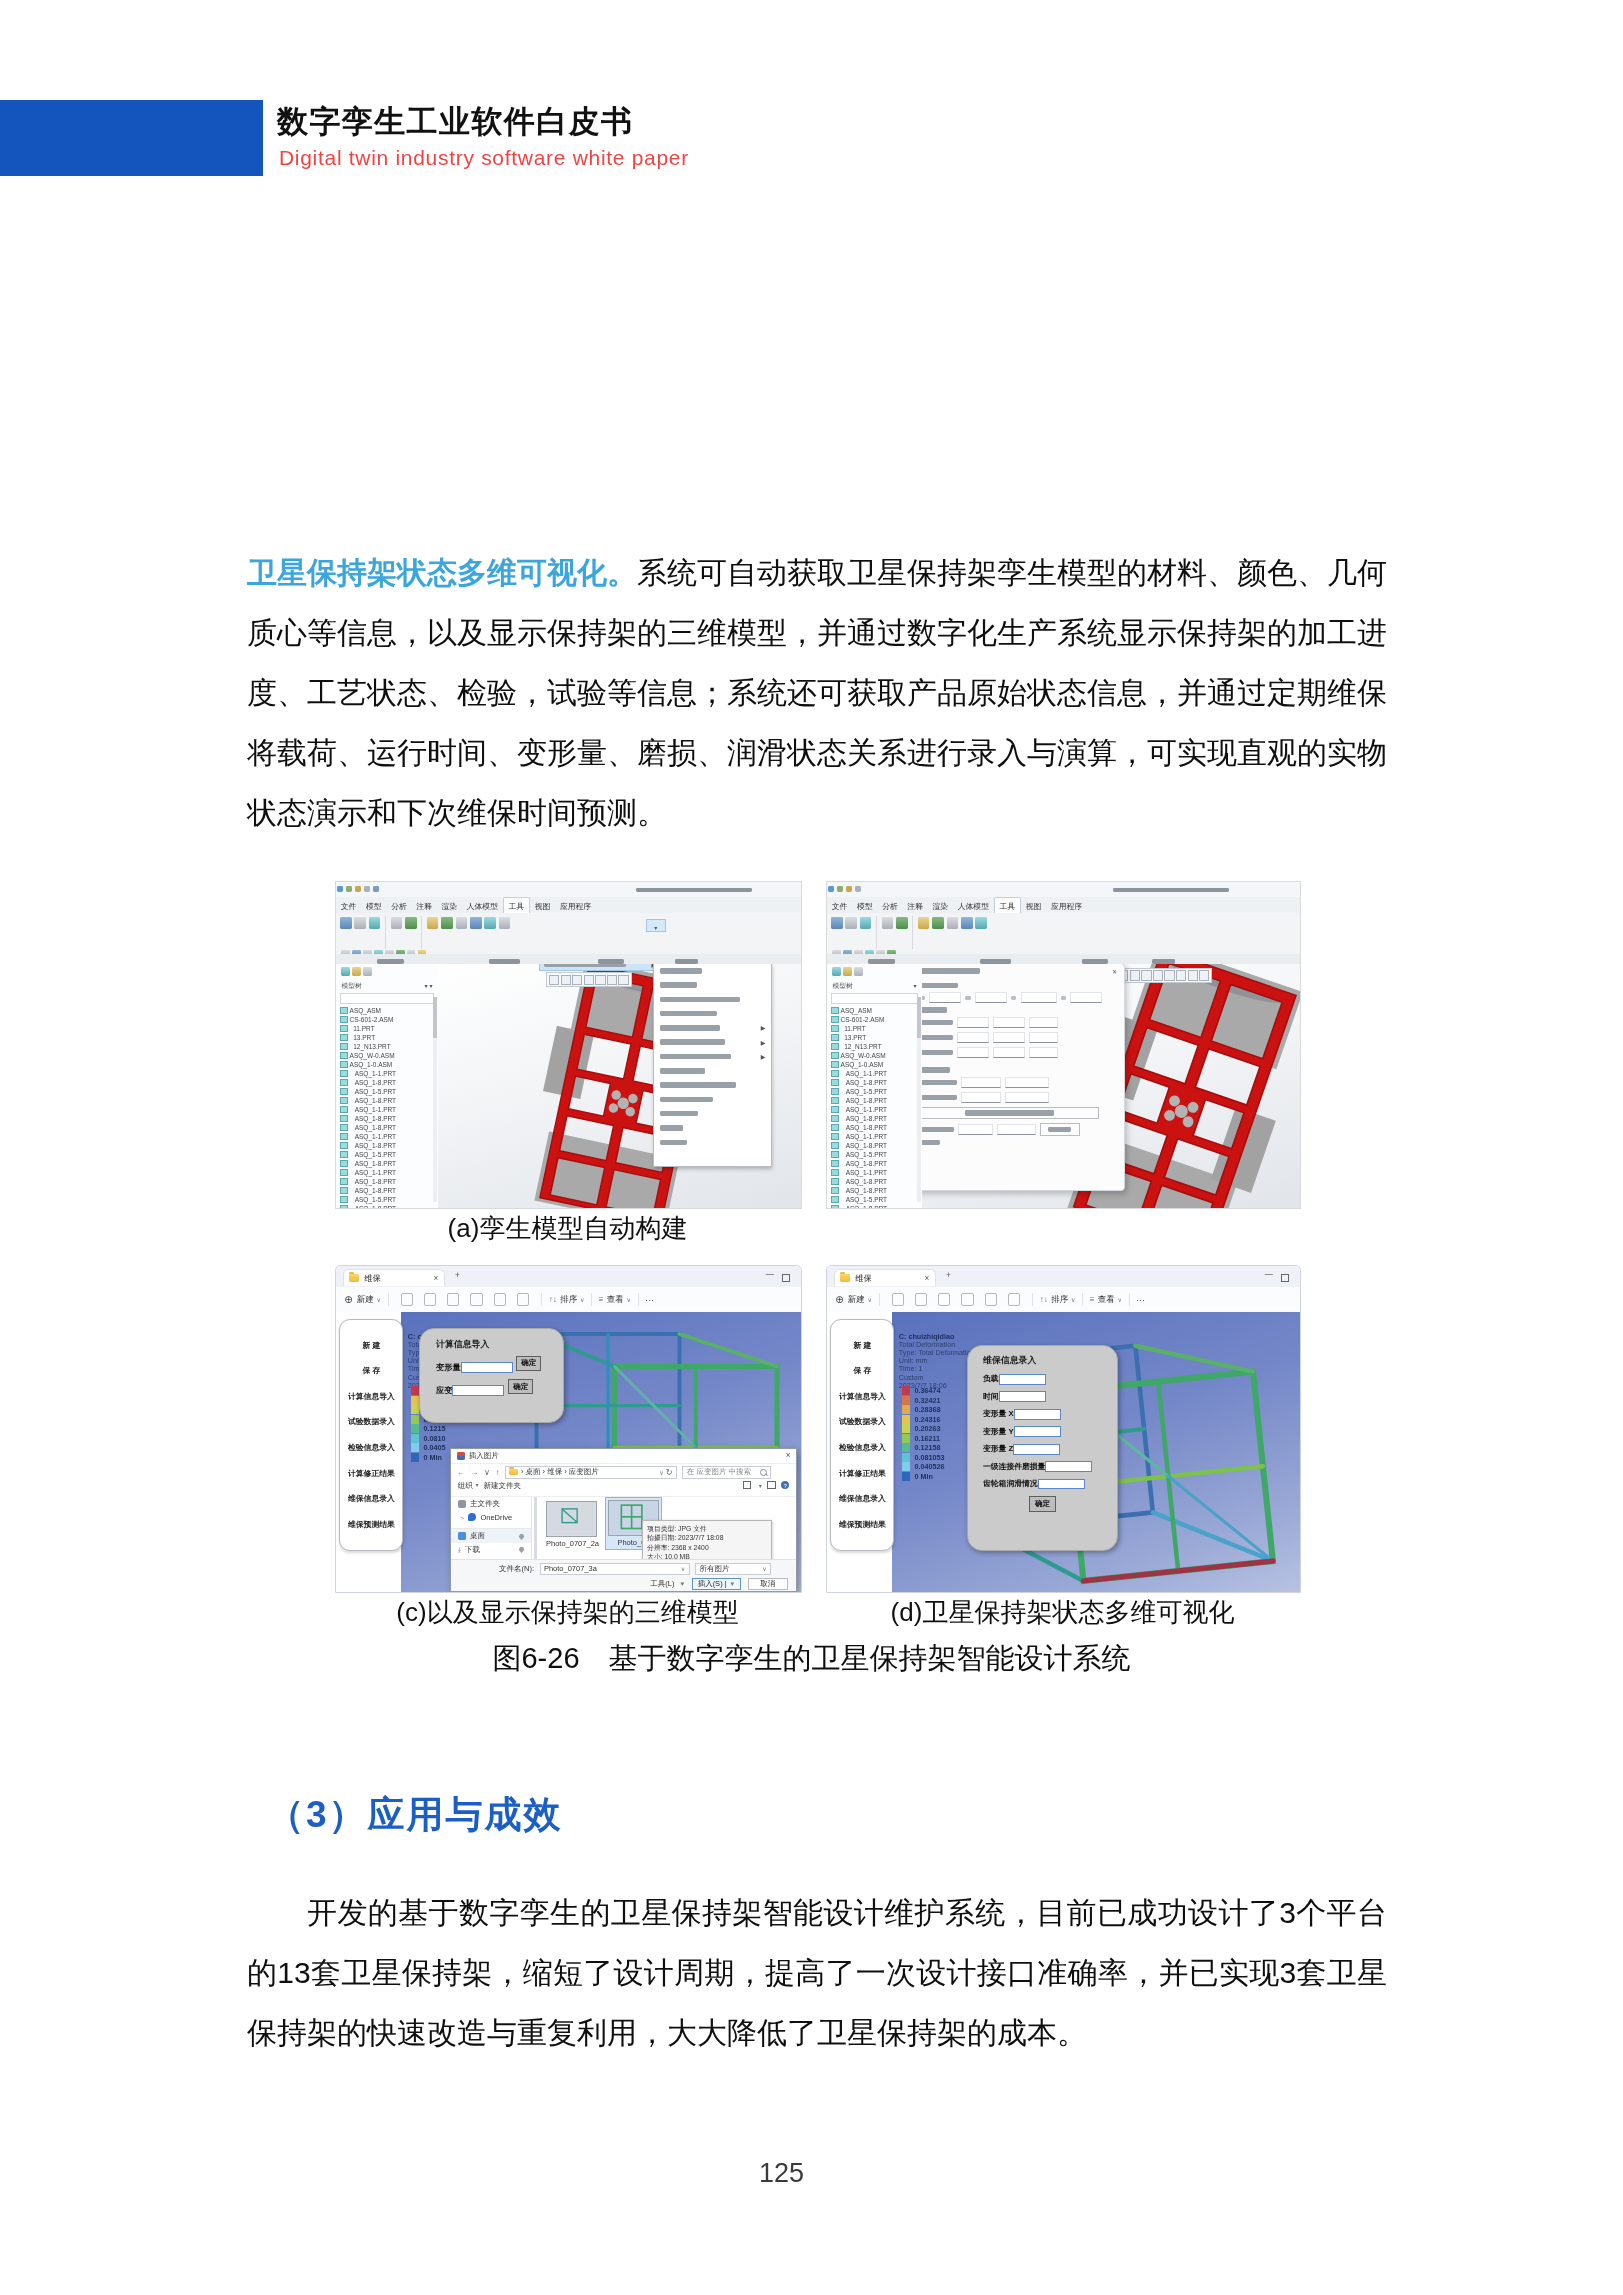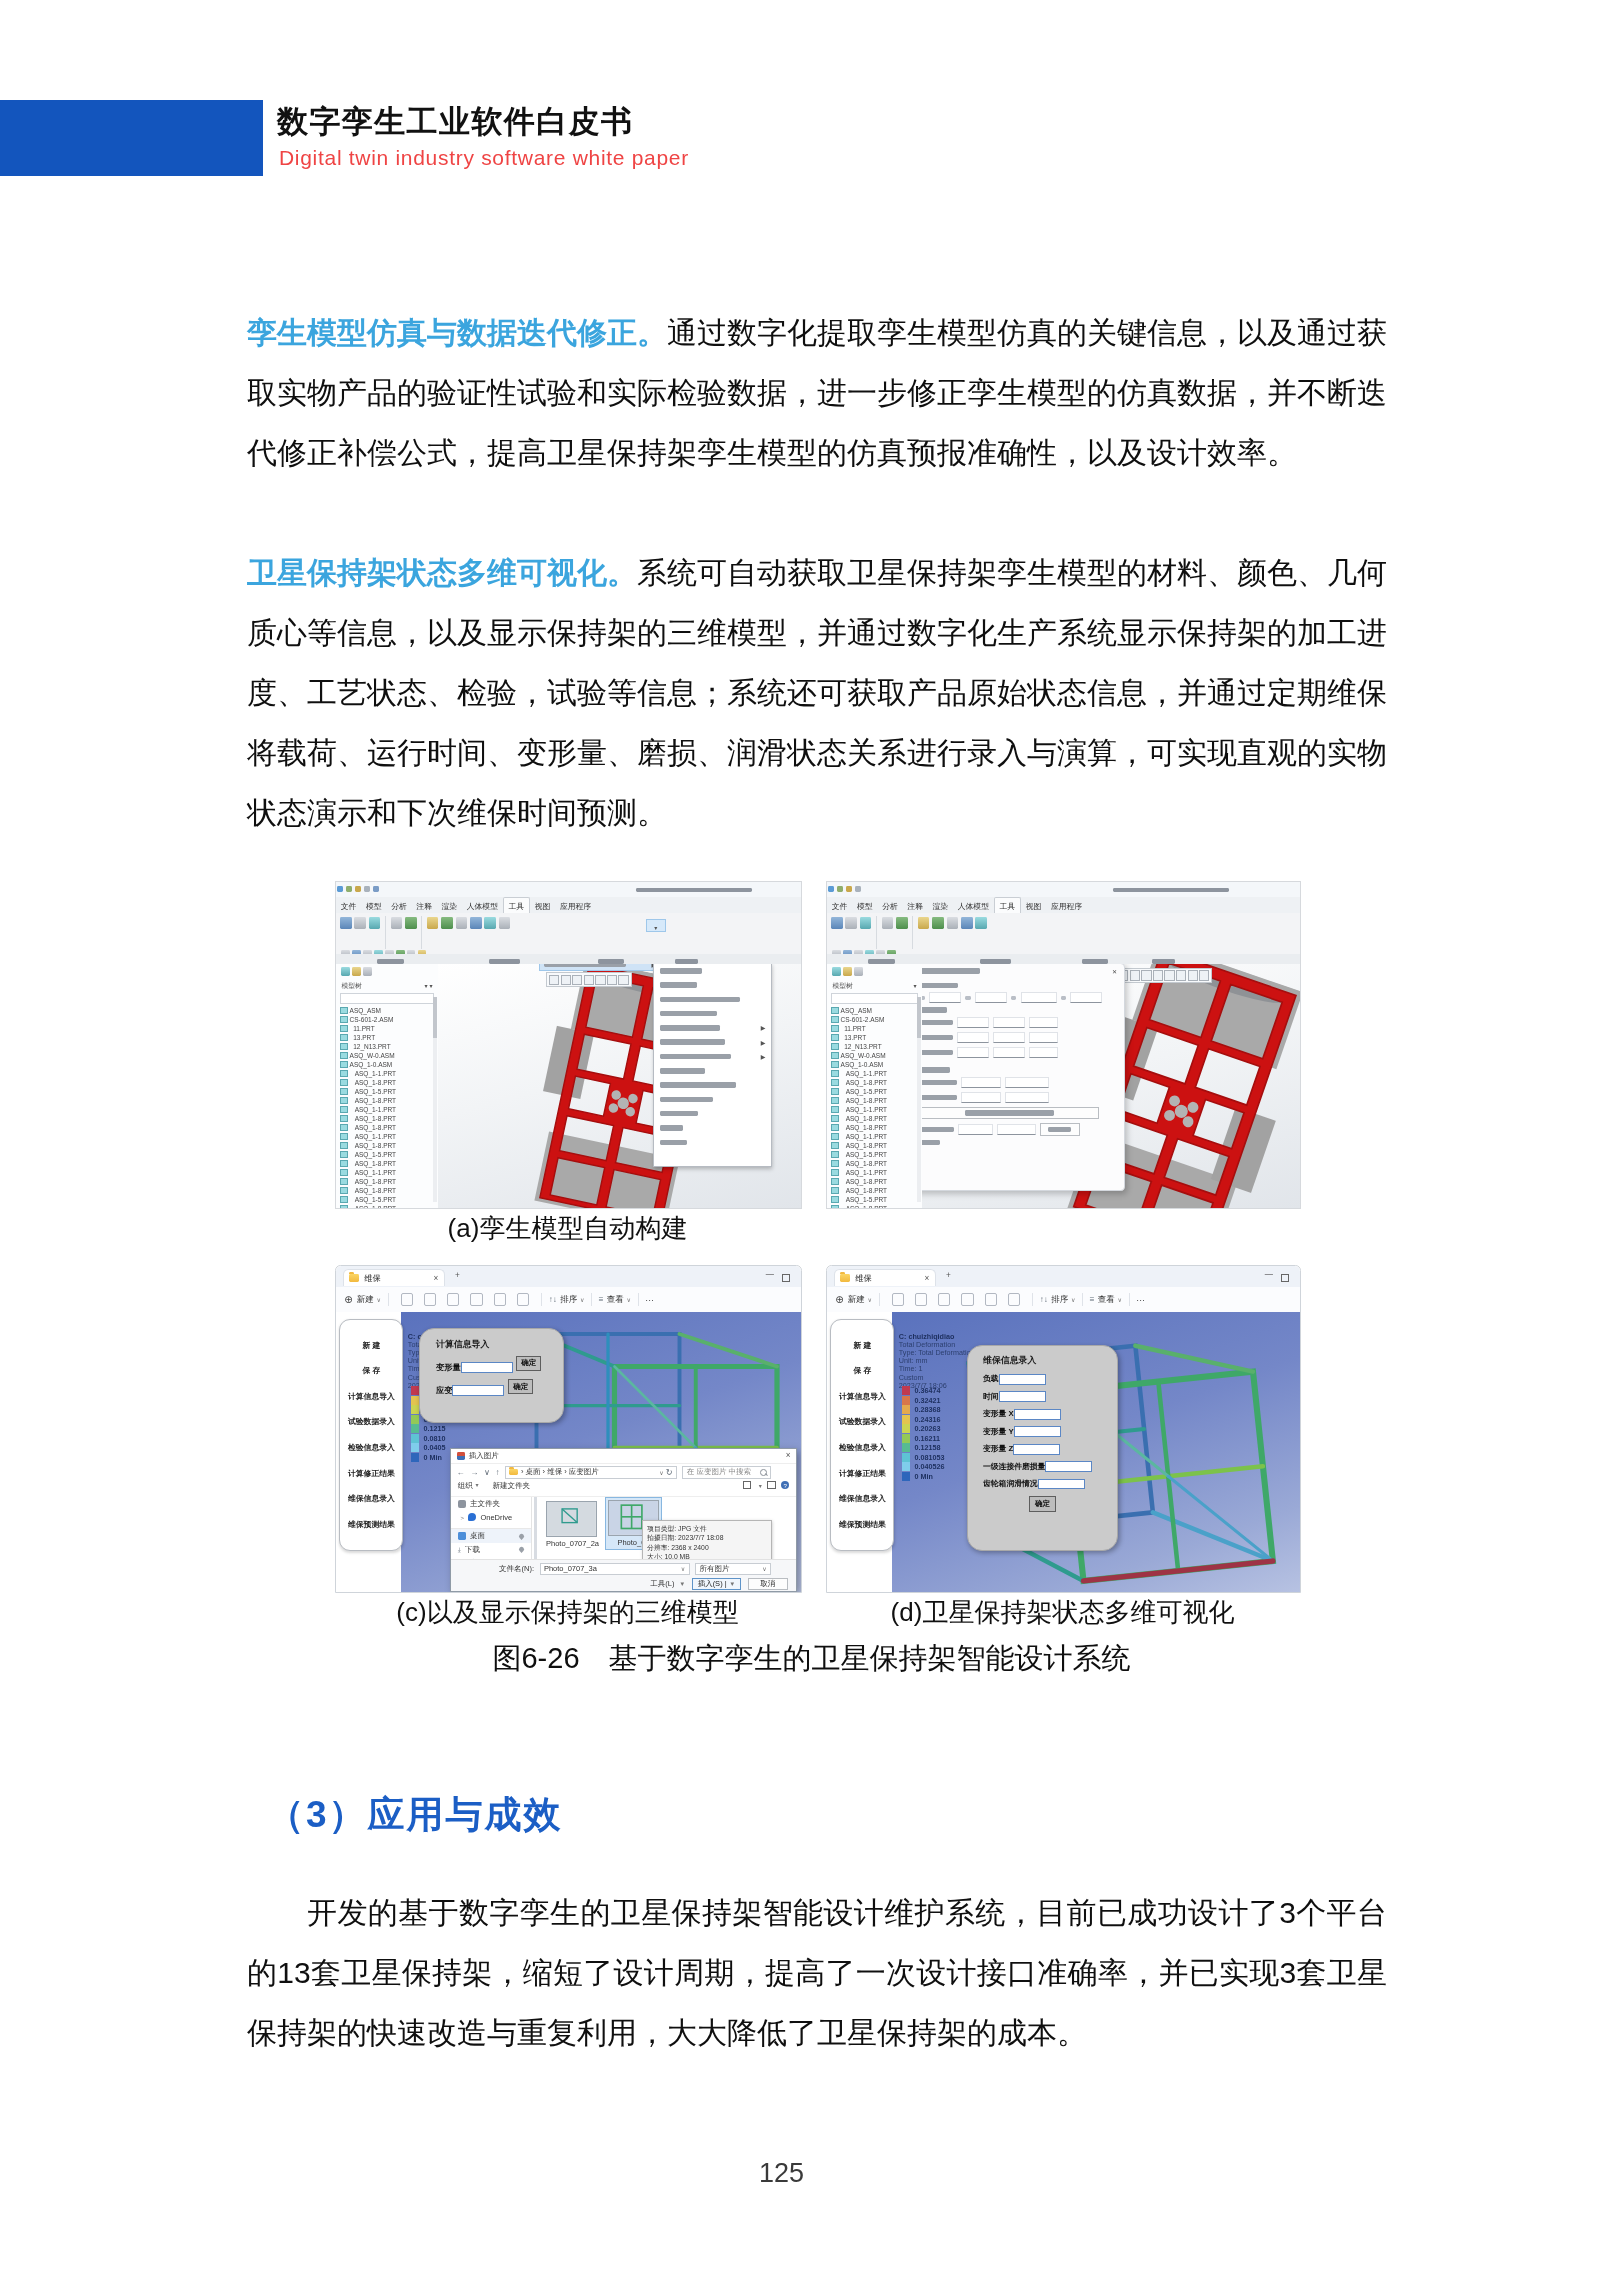--- a/index.html
+++ b/index.html
@@ -104,21 +104,20 @@
 </style>
 </head>
 <body>
 
 <div class="page">
 
   <div class="abs topbar"></div>
   <div class="abs hdr-title">数字孪生工业软件白皮书</div>
   <div class="abs hdr-sub">Digital twin industry software white paper</div>
 
-  <div class="abs para" style="top:303px"><span class="lead">孪生模型仿真与数据迭代修正。</span><span>通过数字化提取孪生模型仿真的关键信息，以及通过获取实物产品的验证性试验和实际检验数据，进一步修正孪生模型的仿真数据，并不断迭代修正补偿公式，提高卫星保持架孪生模型的仿真预报准确性，以及设计效率。</span></div>
 
   <div class="abs para" style="top:543px"><span class="lead">卫星保持架状态多维可视化。</span><span>系统可自动获取卫星保持架孪生模型的材料、颜色、几何质心等信息，以及显示保持架的三维模型，并通过数字化生产系统显示保持架的加工进度、工艺状态、检验，试验等信息；系统还可获取产品原始状态信息，并通过定期维保将载荷、运行时间、变形量、磨损、润滑状态关系进行录入与演算，可实现直观的实物状态演示和下次维保时间预测。</span></div>
 
   <div class="abs shot cadwin" style="left:335px;top:881px;width:465px;height:326px">
     <div class="abs cad-title">
       <span class="qa" style="background:#5b9bd5"></span><span class="qa" style="background:#8fae6d"></span><span class="qa" style="background:#c9a84c"></span><span class="qa" style="background:#a9b2bc"></span><span class="qa" style="background:#7a9cc6"></span>
       <span class="bar d abs" style="left:300px;top:5.5px;width:116px"></span>
     </div>
     <div class="abs cad-tabs">
       <span>文件</span><span>模型</span><span>分析</span><span>注释</span><span>渲染</span><span>人体模型</span><span class="on">工具</span><span>视图</span><span>应用程序</span>
@@ -534,21 +533,21 @@
               <span><span class="caret">∨</span> <span class="fnav">↻</span></span>
             </span>
             <span class="combo" style="width:89px;color:#888">
               <span>在 应变图片 中搜索</span>
                 <span class="mag"></span>
             </span>
           </div>
           <div style="display:flex;align-items:flex-start;height:15px;padding:0 6.8px;border-bottom:0.7px solid #eee">
             <span>组织</span>
               <span class="caret">▾</span>
-            <span style="margin-left:14px">新建文件夹</span>
+            <span style="margin-left:5px">新建文件夹</span>
             <span style="margin-left:auto;display:flex;gap:5.5px;align-items:center">
               <span class="sq"></span>
                 <span class="caret">▾</span>
               <span class="sq"></span>
               <span style="width:8.2px;height:8.2px;border-radius:50%;background:#3f6fb5;color:#fff;font-size:6.1px;display:inline-flex;align-items:center;justify-content:center">?</span>
             </span>
           </div>
           <div class="abs" style="left:0;top:48px;width:80px;bottom:31px;border-right:0.7px solid #e4e4e4;overflow:hidden">
             <div class="navrow">
                 <span class="nico" style="background:#8d949e;border-radius:2px"></span>

